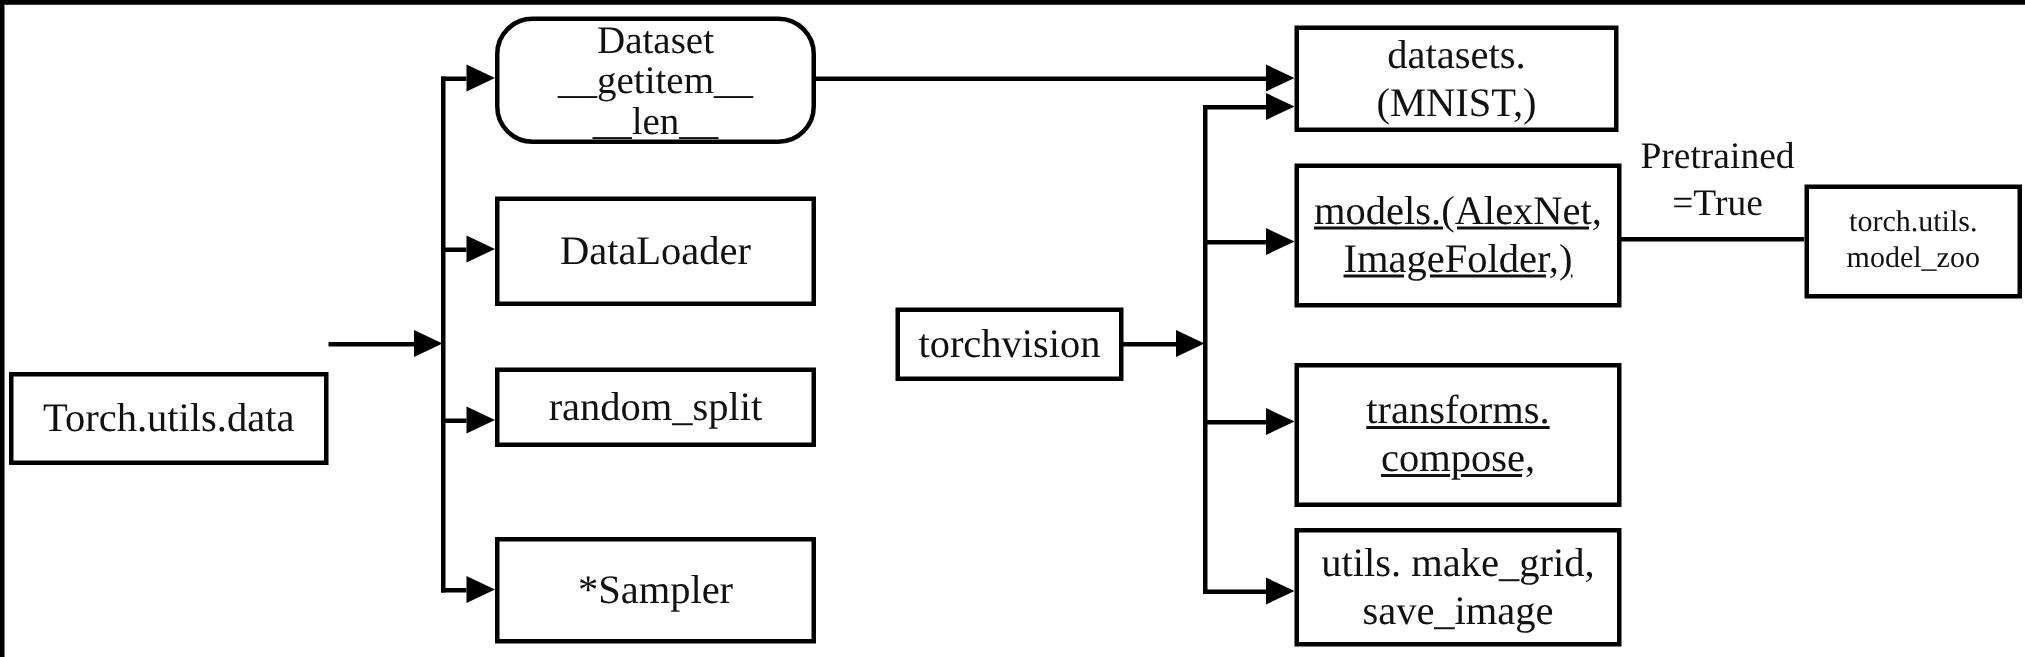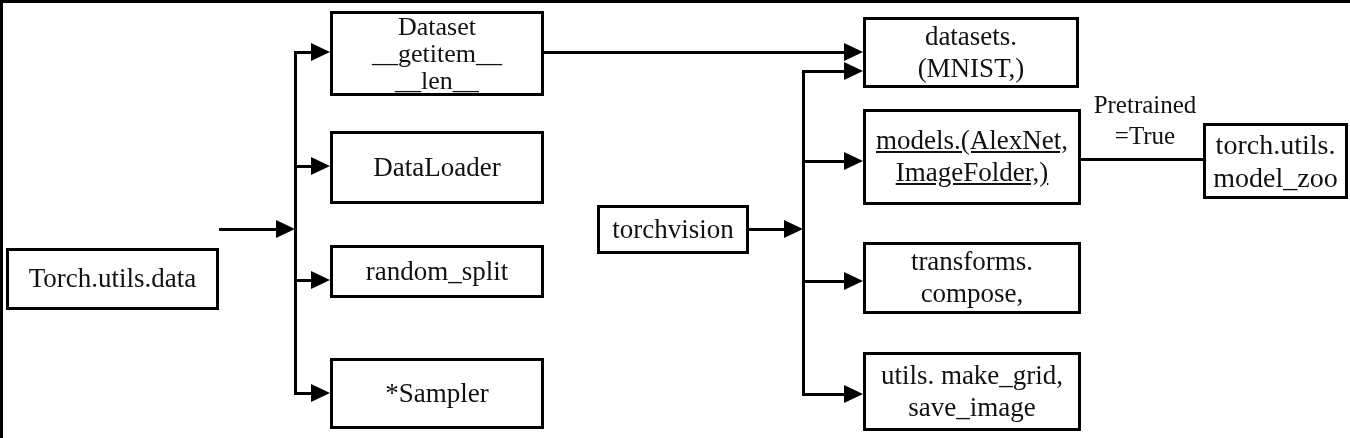--- a/index.html
+++ b/index.html
@@ -55,21 +55,21 @@
     <span>Torch.utils.data</span>
   </div>
 
   <div class="hline" style="left:219px;top:228px;width:57px;"></div>
   <div class="arr" style="left:276px;top:220px;"></div>
 
   <div class="vline" style="left:294px;top:51px;height:344px;"></div>
 
   <div class="hline" style="left:294px;top:51px;width:17px;"></div>
   <div class="arr" style="left:311px;top:43px;"></div>
-  <div class="box tight" style="left:330px;top:11px;width:214px;height:85px;font-size:26px;">
+  <div class="box tight" style="left:330px;top:11px;width:214px;height:85px;font-size:26px;border-radius:25px;">
     <span>Dataset</span>
     <span>__getitem__</span>
     <span>__len__</span>
   </div>
 
   <div class="hline" style="left:294px;top:165px;width:17px;"></div>
   <div class="arr" style="left:311px;top:157px;"></div>
   <div class="box" style="left:330px;top:131px;width:214px;height:73px;gap:34px;">
     <span>DataLoader</span>
   </div>
@@ -107,37 +107,37 @@
 
   <div class="hline" style="left:802px;top:160px;width:42px;"></div>
   <div class="arr" style="left:844px;top:152px;"></div>
   <div class="box" style="left:863px;top:109px;width:218px;height:96px;text-decoration:underline;">
     <span>models.(AlexNet,</span>
     <span>ImageFolder,)</span>
   </div>
 
   <div class="hline" style="left:802px;top:280px;width:42px;"></div>
   <div class="arr" style="left:844px;top:272px;"></div>
-  <div class="box" style="left:863px;top:242px;width:218px;height:72px;">
+  <div class="box" style="left:863px;top:242px;width:218px;height:96px;text-decoration:underline;">
     <span>transforms.</span>
     <span>compose,</span>
   </div>
 
   <div class="hline" style="left:802px;top:393px;width:42px;"></div>
   <div class="arr" style="left:844px;top:385px;"></div>
   <div class="box" style="left:863px;top:352px;width:218px;height:79px;">
     <span>utils. make_grid,</span>
     <span>save_image</span>
   </div>
 
   <div class="edge-label" style="left:1080px;top:90px;width:130px;">
     <div>Pretrained</div>
     <div>=True</div>
   </div>
 
   <div class="hline" style="left:1080px;top:158px;width:123px;"></div>
 
-  <div class="box" style="left:1203px;top:123px;width:145px;height:76px;font-size:28px;">
+  <div class="box" style="left:1203px;top:123px;width:145px;height:76px;font-size:20px;">
     <span>torch.utils.</span>
     <span>model_zoo</span>
   </div>
 
 </div>
 
 </body></html>

